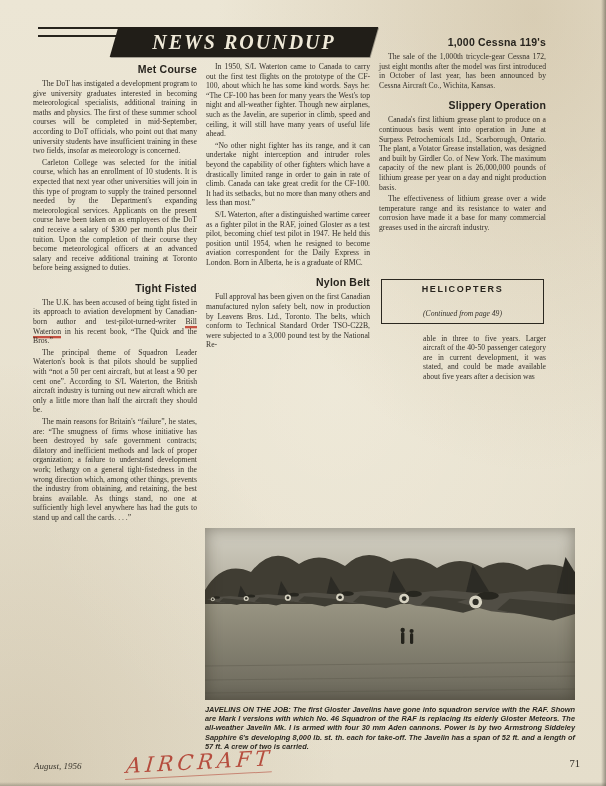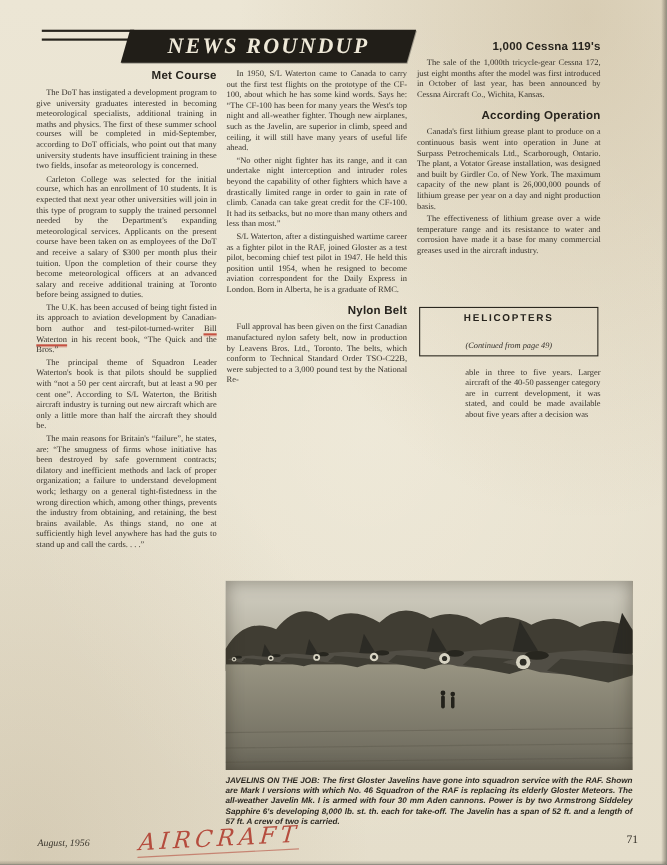--- a/index.html
+++ b/index.html
@@ -81,40 +81,41 @@
     <div class="banner-box">
       <span class="banner-title">NEWS ROUNDUP</span>
     </div>
   </div>
 
   <section class="col col1">
     <h2 class="first">Met Course</h2>
     <p>The DoT has instigated a development program to give university graduates interested in becoming meteorological specialists, additional training in maths and physics. The first of these summer school courses will be completed in mid-September, according to DoT officials, who point out that many university students have insufficient training in these two fields, insofar as meteorology is concerned.</p>
     <p>Carleton College was selected for the initial course, which has an enrollment of 10 students. It is expected that next year other universities will join in this type of program to supply the trained personnel needed by the Department's expanding meteorological services. Applicants on the present course have been taken on as employees of the DoT and receive a salary of $300 per month plus their tuition. Upon the completion of their course they become meteorological officers at an advanced salary and receive additional training at Toronto before being assigned to duties.</p>
 
+    <h2>Tight Fisted</h2>
     <p><span>The U.K. has been accused of being tight fisted in its approach to aviation development by Canadian-born author and test-pilot-turned-writer </span><span class="red-mark">Bill Waterton</span><span> in his recent book, “The Quick and the Bros.”</span></p>
     <p>The principal theme of Squadron Leader Waterton's book is that pilots should be supplied with “not a 50 per cent aircraft, but at least a 90 per cent one”. According to S/L Waterton, the British aircraft industry is turning out new aircraft which are only a little more than half the aircraft they should be.</p>
     <p>The main reasons for Britain's “failure”, he states, are: “The smugness of firms whose initiative has been destroyed by safe government contracts; dilatory and inefficient methods and lack of proper organization; a failure to understand development work; lethargy on a general tight-fistedness in the wrong direction which, among other things, prevents the industry from obtaining, and retaining, the best brains available. As things stand, no one at sufficiently high level anywhere has had the guts to stand up and call the cards. . . .”</p>
   </section>
 
   <section class="col col2">
     <p>In 1950, S/L Waterton came to Canada to carry out the first test flights on the prototype of the CF-100, about which he has some kind words. Says he: “The CF-100 has been for many years the West's top night and all-weather fighter. Though new airplanes, such as the Javelin, are superior in climb, speed and ceiling, it will still have many years of useful life ahead.</p>
     <p>“No other night fighter has its range, and it can undertake night interception and intruder roles beyond the capability of other fighters which have a drastically limited range in order to gain in rate of climb. Canada can take great credit for the CF-100. It had its setbacks, but no more than many others and less than most.”</p>
     <p>S/L Waterton, after a distinguished wartime career as a fighter pilot in the RAF, joined Gloster as a test pilot, becoming chief test pilot in 1947. He held this position until 1954, when he resigned to become aviation correspondent for the Daily Express in London. Born in Alberta, he is a graduate of RMC.</p>
 
     <h2>Nylon Belt</h2>
     <p>Full approval has been given on the first Canadian manufactured nylon safety belt, now in production by Leavens Bros. Ltd., Toronto. The belts, which conform to Technical Standard Order TSO-C22B, were subjected to a 3,000 pound test by the National Re-</p>
   </section>
 
   <section class="col col3">
 
     <h2>1,000 Cessna 119's</h2>
     <p>The sale of the 1,000th tricycle-gear Cessna 172, just eight months after the model was first introduced in October of last year, has been announced by Cessna Aircraft Co., Wichita, Kansas.</p>
 
-    <h2>According Operation</h2>
+    <h2>Slippery Operation</h2>
     <p>Canada's first lithium grease plant to produce on a continuous basis went into operation in June at Surpass Petrochemicals Ltd., Scarborough, Ontario. The plant, a Votator Grease installation, was designed and built by Girdler Co. of New York. The maximum capacity of the new plant is 26,000,000 pounds of lithium grease per year on a day and night production basis.</p>
     <p>The effectiveness of lithium grease over a wide temperature range and its resistance to water and corrosion have made it a base for many commercial greases used in the aircraft industry.</p>
 
     <div class="heli-box">
       <span class="heli-title">HELICOPTERS</span>
       <span class="heli-sub">(Continued from page 49)</span>
     </div>
     <p style="text-indent:0;margin-left:44px;">able in three to five years. Larger aircraft of the 40-50 passenger category are in current development, it was stated, and could be made available about five years after a decision was</p>
   </section>
 

